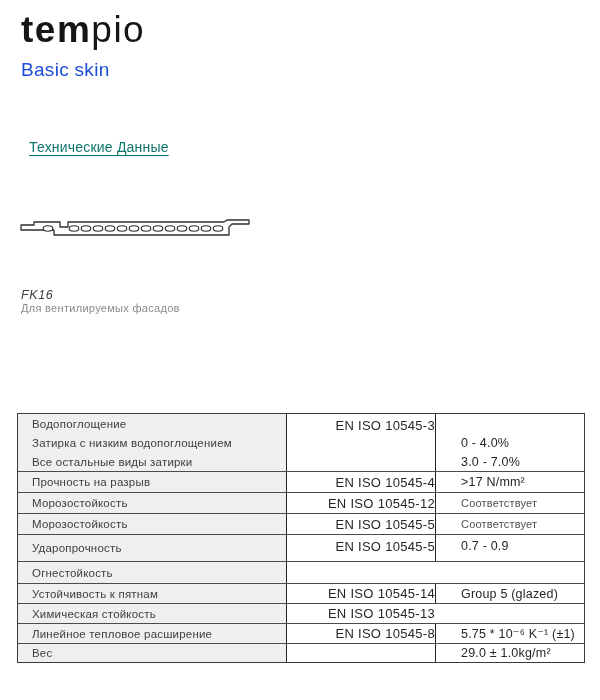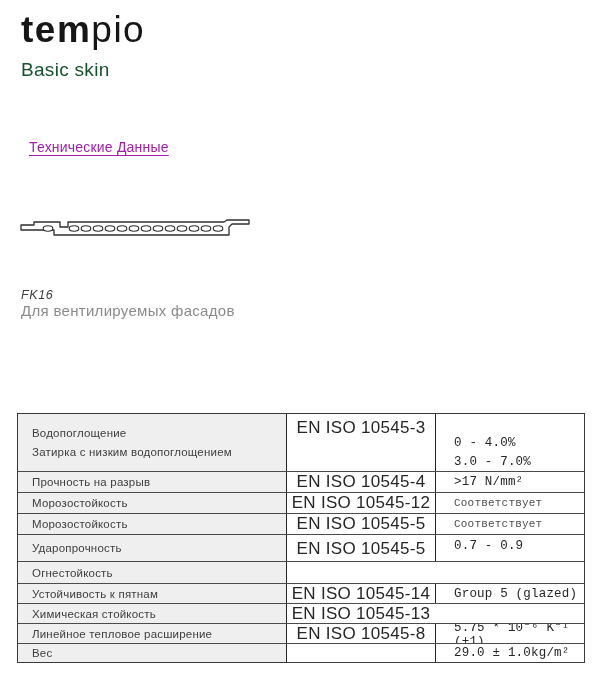--- a/index.html
+++ b/index.html
@@ -5,34 +5,34 @@
   html,body{margin:0;padding:0;background:#ffffff;}
   body{
     width:600px;height:700px;position:relative;overflow:hidden;
     font-family:"Liberation Sans","DejaVu Sans",sans-serif;
     -webkit-font-smoothing:antialiased;
   }
   
   .logo{position:absolute;left:21px;top:10px;color:#161616;font-size:37px;line-height:40px;letter-spacing:1.5px;}
   .logo .b{font-weight:700;}
   .logo .l{font-weight:400;}
-  .product{position:absolute;left:21px;top:59px;font-size:19px;color:#14532d;letter-spacing:0.3px;}
-  .section-title{position:absolute;left:29px;top:139px;font-size:14px;color:#a21caf;text-decoration:underline;text-underline-offset:3px;letter-spacing:0.2px;}
+  .product{position:absolute;left:21px;top:59px;font-size:19px;color:#1d4ed8;letter-spacing:0.3px;}
+  .section-title{position:absolute;left:29px;top:139px;font-size:14px;color:#0f766e;text-decoration:underline;text-underline-offset:3px;letter-spacing:0.2px;}
   
   .drawing{position:absolute;left:20px;top:218px;width:232px;height:22px;}
   .profile-code{position:absolute;left:21px;top:288px;font-size:12.5px;color:#3c3c3c;letter-spacing:0.6px;font-style:italic;}
-  .profile-desc{position:absolute;left:21px;top:302px;font-size:15px;color:#8b8b8b;letter-spacing:0.3px;}
+  .profile-desc{position:absolute;left:21px;top:302px;font-size:11px;color:#8b8b8b;letter-spacing:0.3px;}
   
   .ttable{position:absolute;left:17px;top:413px;width:566px;border:1.5px solid #3a3a3a;box-sizing:content-box;}
   .trow{display:grid;grid-template-columns:268px 149px 1fr;box-sizing:border-box;}
   .trow + .trow{border-top:1.5px solid #4b4b4b;}
   .cell{display:flex;align-items:center;box-sizing:border-box;overflow:hidden;}
   .c1{background:#efefef;padding-left:14px;color:#3e3e3e;font-size:11.5px;letter-spacing:0.2px;}
-  .c2{border-left:1.5px solid #242424;justify-content:center;font-size:17px;color:#262626;letter-spacing:0.3px;}
-  .c3{border-left:1.5px solid #242424;padding-left:18px;font-size:12.5px;color:#262626;letter-spacing:0.2px;font-family:Liberation Mono, monospace;}
+  .c2{border-left:1.5px solid #242424;justify-content:flex-end;font-size:13px;color:#262626;letter-spacing:0.3px;}
+  .c3{border-left:1.5px solid #242424;padding-left:25px;font-size:12.5px;color:#262626;letter-spacing:0.2px;}
   .top{align-items:flex-start;padding-top:4px;}
   .small-val{font-size:11px;color:#4f4f4f;}
   .lines{display:flex;flex-direction:column;padding-top:3px;padding-bottom:2px;}
   .ln{display:block;height:19px;line-height:19px;}
   .h57{height:57px}.h21{height:21px}.h27{height:27px}.h22{height:22px}.h20{height:20px}.h19{height:19px}
 </style>
 </head>
 <body>
 
 <div class="logo"><span class="b">tem</span><span class="l">pio</span></div>
@@ -61,20 +61,21 @@
 <div class="profile-code">FK16</div>
 <div class="profile-desc">Для вентилируемых фасадов</div>
 
 <div class="ttable">
 
   <div class="trow h57">
     <div class="cell c1">
       <div class="lines">
         <span class="ln">Водопоглощение</span>
         <span class="ln">Затирка с низким водопоглощением</span>
+        <span class="ln">Все остальные виды затирки</span>
       </div>
     </div>
     <div class="cell c2 top">
         <span>EN ISO 10545-3</span>
       </div>
     <div class="cell c3">
       <div class="lines">
         <span class="ln"></span>
         <span class="ln">0 - 4.0%</span>
         <span class="ln">3.0 - 7.0%</span>

